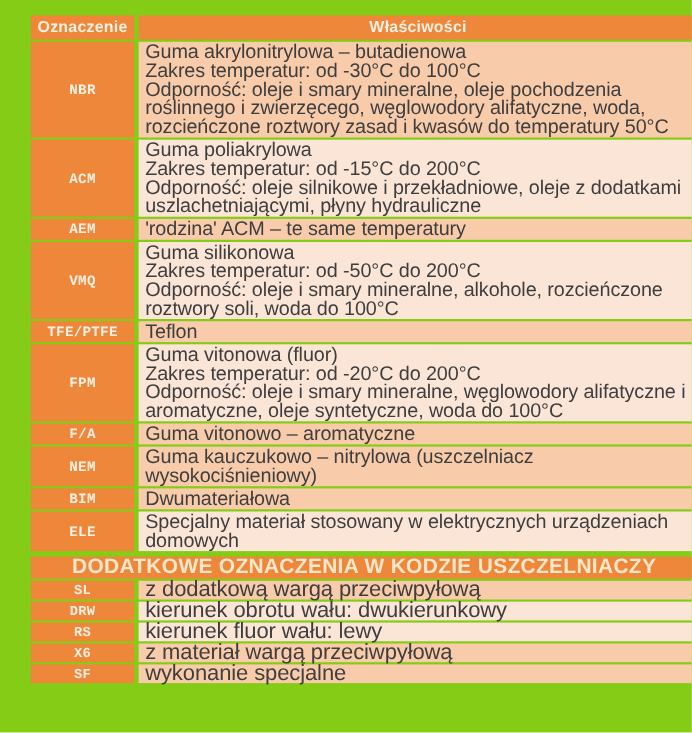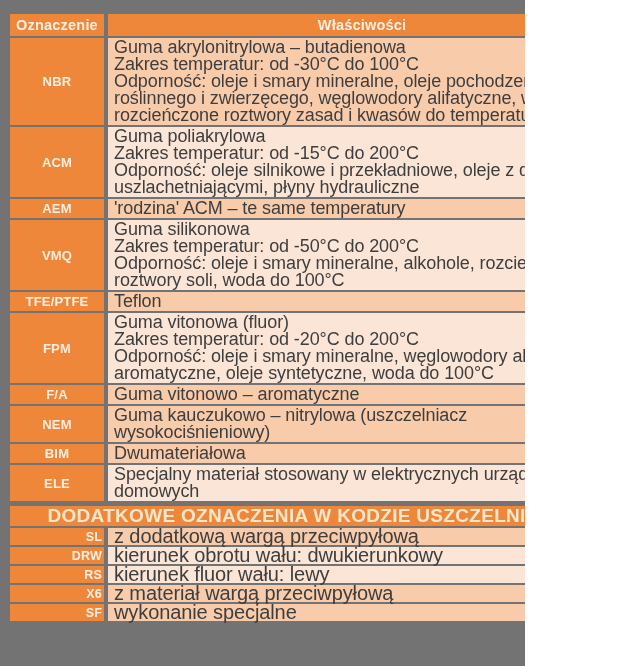--- a/index.html
+++ b/index.html
@@ -1,25 +1,25 @@
 <!DOCTYPE html>
 <html lang="pl"><head>
 <meta charset="utf-8">
 <style>
   html, body { margin: 0; padding: 0; background: #ffffff; }
   .page {
     position: relative;
-    width: 525px;
+    width: 629px;
     height: 666px;
-    background: #737373;
+    background: #84cc16;
     font-family: "Liberation Sans", "DejaVu Sans", sans-serif;
     color: #3e3e3e;
     overflow: hidden;
     box-sizing: border-box;
-    padding: 12px 7px 0 6px;
+    padding: 12px 7px 0 24px;
   }
   table.seal-table {
     border-collapse: separate;
     border-spacing: 4px 2px;
     width: 614px;
     table-layout: fixed;
   }
   table.seal-table + table.seal-table { margin-top: 1px; }
   col.c-code  { width: 94px; }
   col.c-props { width: 508px; }
@@ -51,37 +51,38 @@
   
   td.code {
     background: #ef873b;
     color: #fbf0e2;
     font-weight: bold;
     font-size: 13px;
     text-align: center;
     vertical-align: middle;
     padding: 1px 2px;
     letter-spacing: 0.2px;
+    font-family: Liberation Mono, monospace;
   }
 
   
   td.props {
     font-size: 18px;
     line-height: 17px;
     letter-spacing: -0.1px;
     vertical-align: middle;
     padding: 1px 4px 1px 6px;
     white-space: pre-line;
   }
   tr.dark  td.props { background: #f8cbaa; }
   tr.light td.props { background: #fbe5d7; }
 
   
   table.second td.props { line-height: 15px; padding-top: 1px; padding-bottom: 1px; font-size: 20px; }
-  table.second td.code  { font-size: 12.5px; text-align: right; }
+  table.second td.code  { font-size: 12.5px; }
 </style>
 </head>
 <body>
 
 <div class="page">
 
   <table class="seal-table first">
     <colgroup>
         <col class="c-code">
         <col class="c-props">

